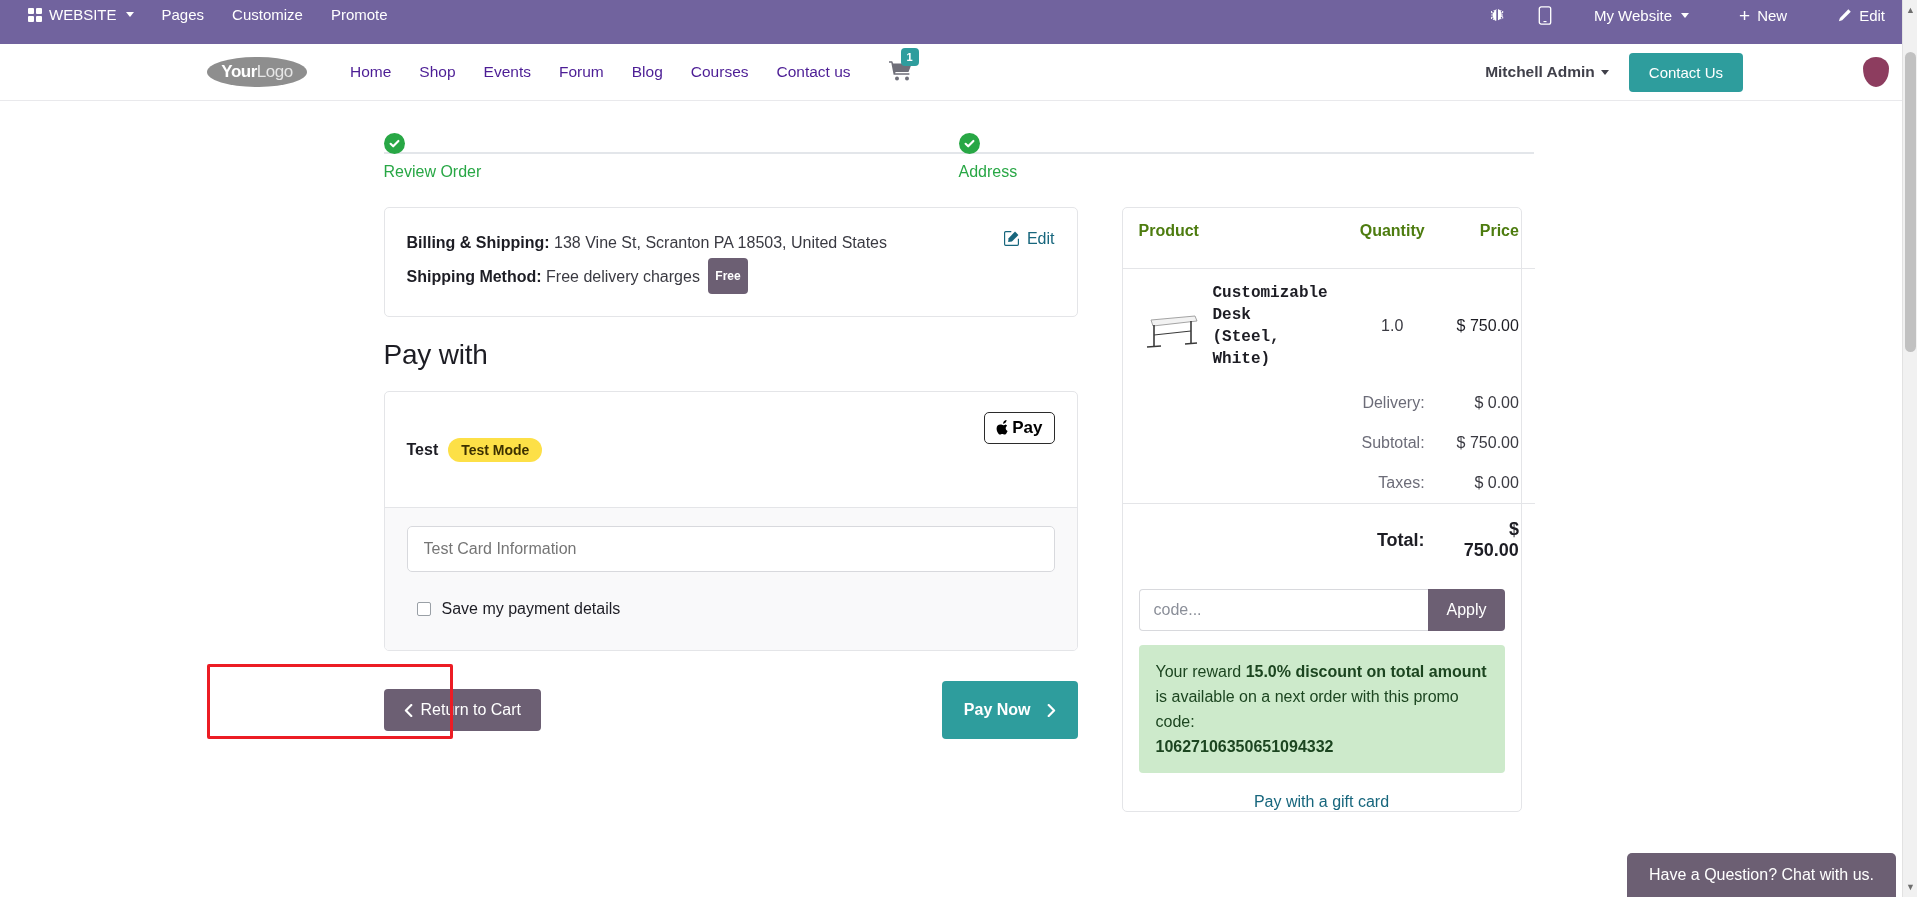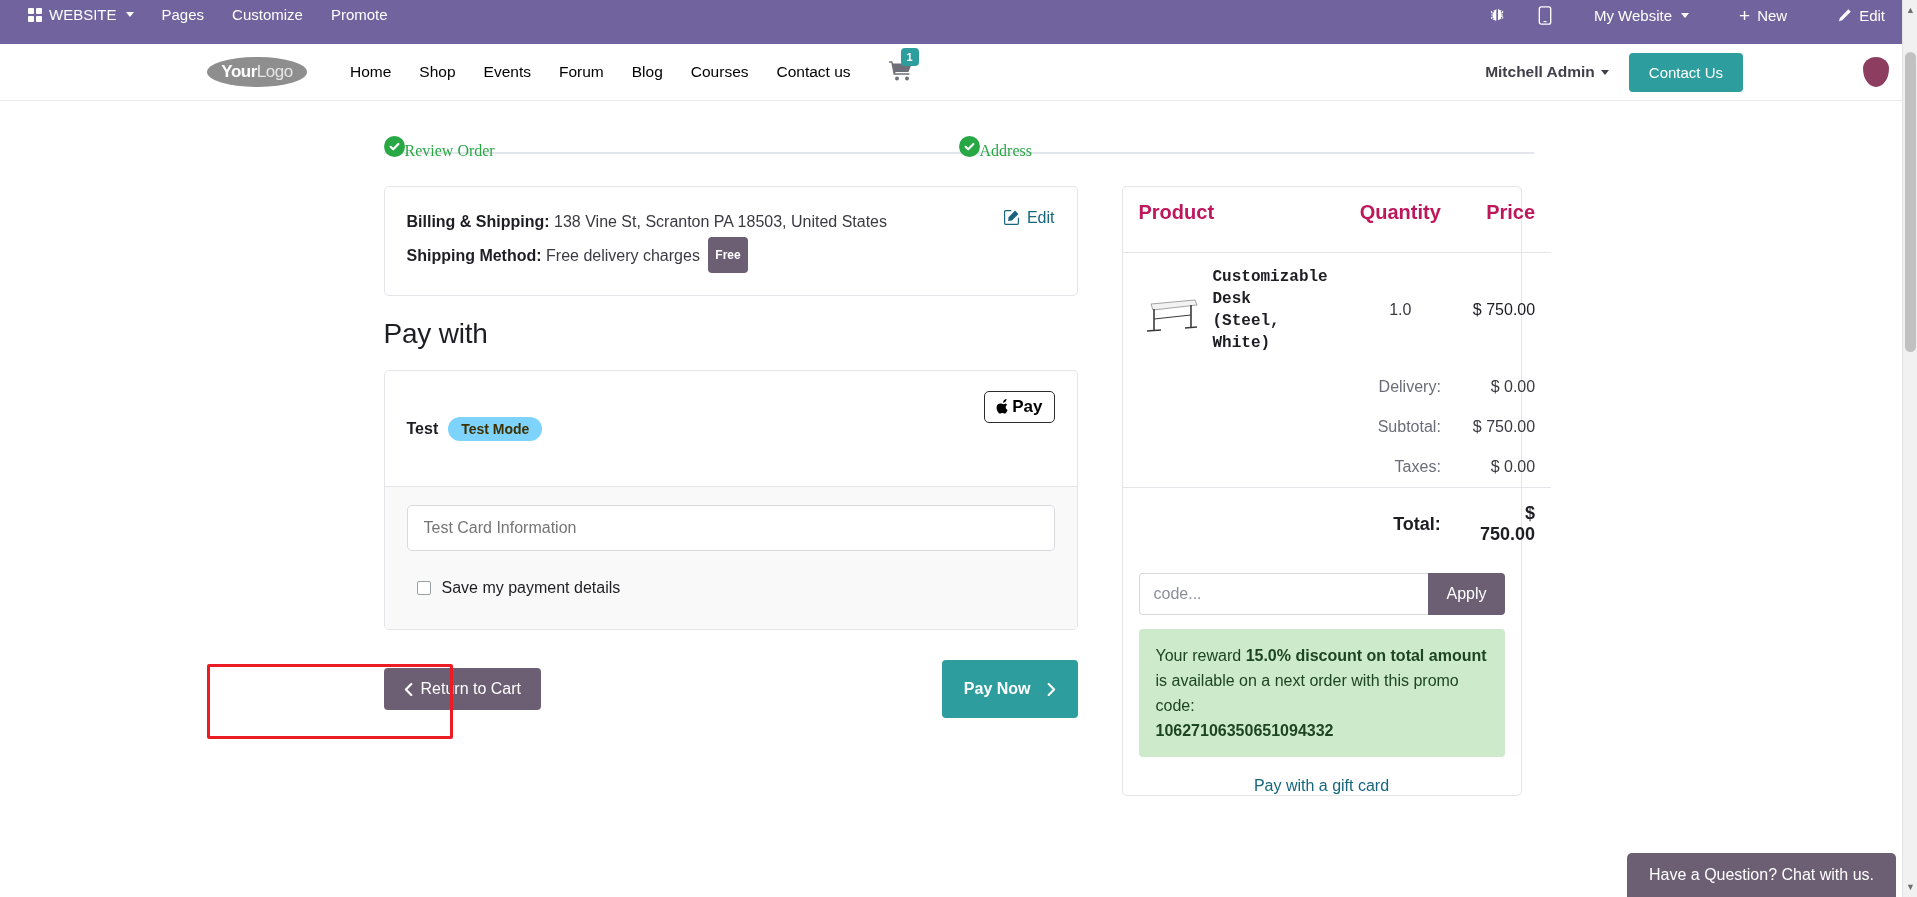--- a/index.html
+++ b/index.html
@@ -72,21 +72,21 @@
     border-radius: 50%/52%;
     display: flex; align-items: center; justify-content: center;
     font-size: 17px; font-weight: 700; letter-spacing: -0.5px;
     color: #ffffff;
     font-family: "Liberation Sans", sans-serif;
     flex: none;
   }
   .logo .lg-2 { font-weight: 400; color: #e6e6e6; }
   .site-nav { display: flex; align-items: center; margin-left: 29px; gap: 0; }
   .site-nav a {
-    color: #000000;
+    color: #4c1d95;
     text-decoration: none;
     font-size: 15.5px;
     padding: 8px 14px;
     white-space: nowrap;
   }
   .cart-wrap {
     position: relative;
     margin-left: 16px;
     padding: 6px 8px;
     cursor: pointer;
@@ -163,24 +163,22 @@
   }
   .stepper .rail {
     position: absolute;
     left: 0; right: 0; top: 27px;
     height: 2px; background: #e3e6ea;
   }
   .step {
     position: relative;
     flex: 1;
     display: flex;
-    flex-direction: row;
-    align-items: center;
+    flex-direction: column;
     z-index: 2;
-    font-family: Liberation Serif, serif;
   }
   .step-dot {
     width: 21px; height: 21px;
     border-radius: 50%;
     display: flex; align-items: center; justify-content: center;
     background: #ffffff;
   }
   .step.done .step-dot { background: #28a745; }
   .step.done .step-dot svg { display: block; }
   .step.current .step-dot {
@@ -256,21 +254,21 @@
   .pay-card { overflow: hidden; }
   .pay-method-row {
     display: flex;
     align-items: center;
     padding: 20px 22px;
     min-height: 116px;
     border-bottom: 1px solid #e4e5e8;
   }
   .pm-name { font-weight: 700; font-size: 16px; color: #1d1d24; margin-right: 10px; }
   .badge-test {
-    background: #7dd3fc;
+    background: #fde047;
     color: #3c3000;
     font-size: 14px;
     font-weight: 700;
     border-radius: 12px;
     padding: 4px 13px;
   }
   .apple-pay {
     margin-left: auto;
     border: 1px solid #2b2b2b;
     border-radius: 5px;
@@ -352,23 +350,23 @@
     font-size: 16px;
     font-weight: 700;
     display: flex; align-items: center; gap: 16px;
     cursor: pointer;
   }
 
   
   .summary { border: 1px solid #e4e5e8; border-radius: 5px; background: #fff; }
   .sum-table { width: 100%; border-collapse: collapse; }
   .sum-table thead th {
-    font-size: 20px;
+    font-size: 16px;
     font-weight: 700;
-    color: #be185d;
+    color: #4d7c0f;
     padding: 14px 16px 28px 16px;
     border-bottom: 1px solid #e4e5e8;
     text-align: left;
   }
   .sum-table thead th.c { text-align: center; }
   .sum-table thead th.r { text-align: right; }
   .prod-row td { padding: 13px 16px; vertical-align: middle; }
   .prod-cell { display: flex; align-items: center; gap: 12px; }
   .prod-img {
     width: 62px; height: 48px;

